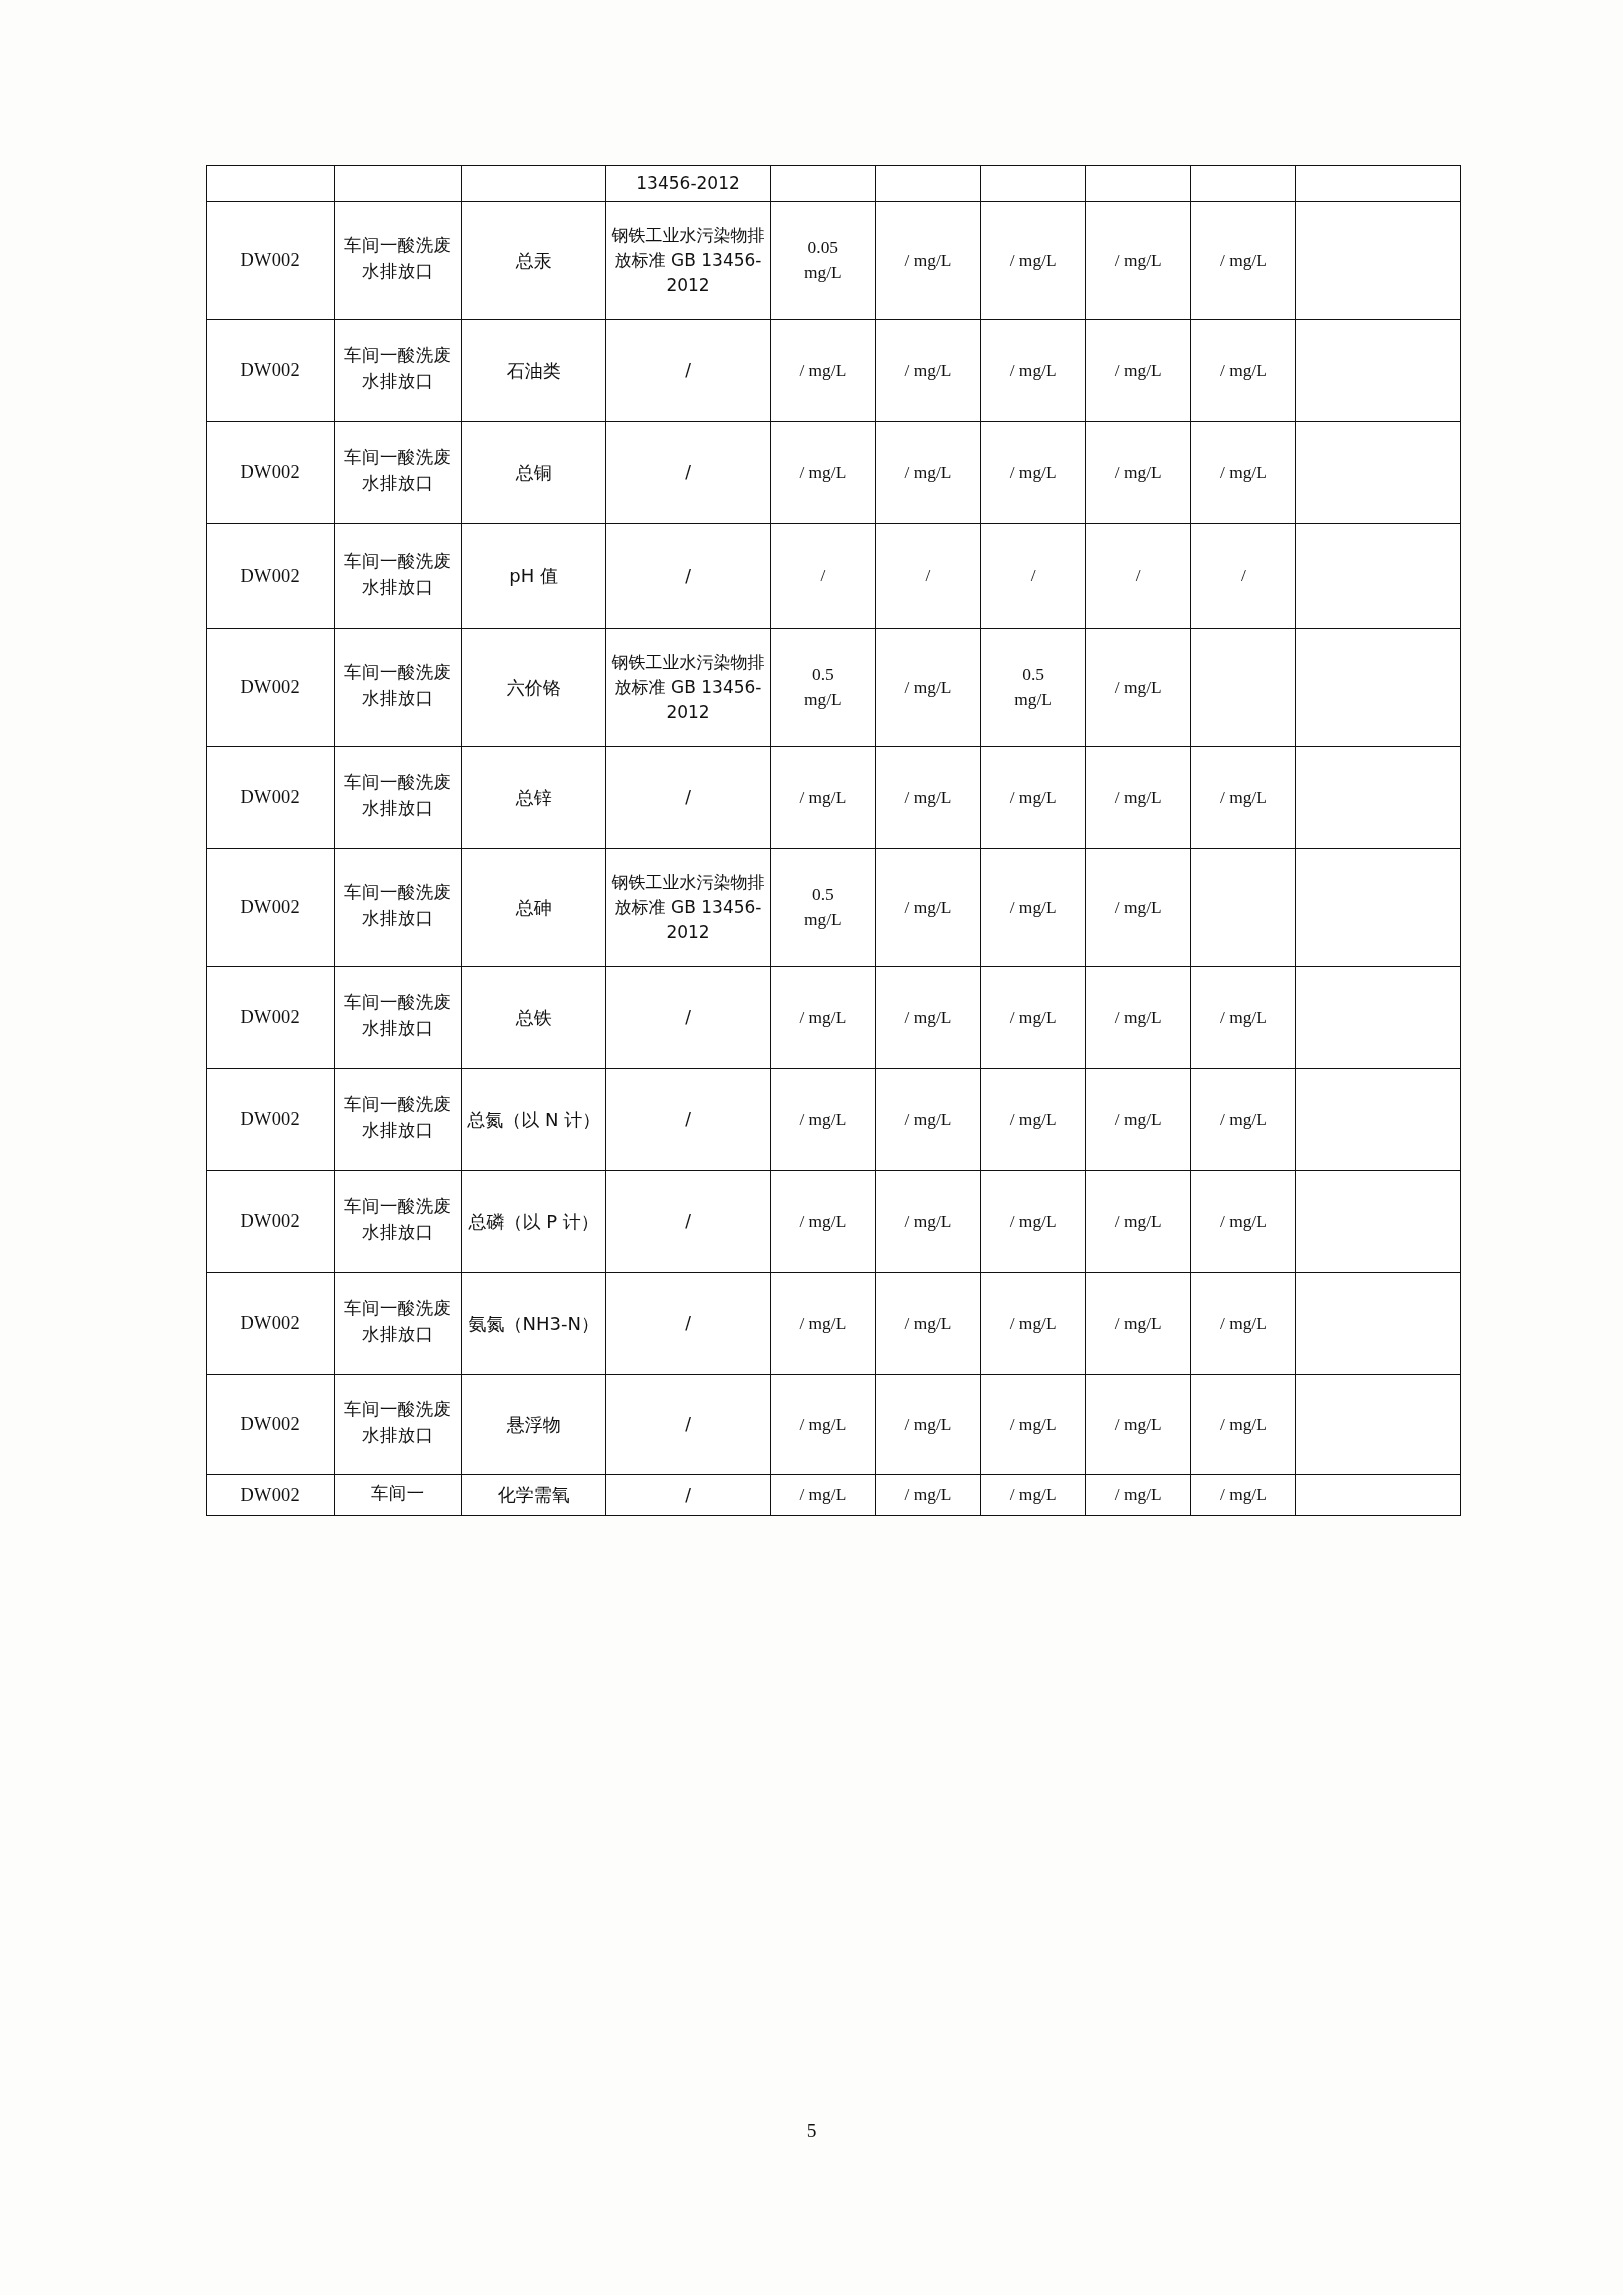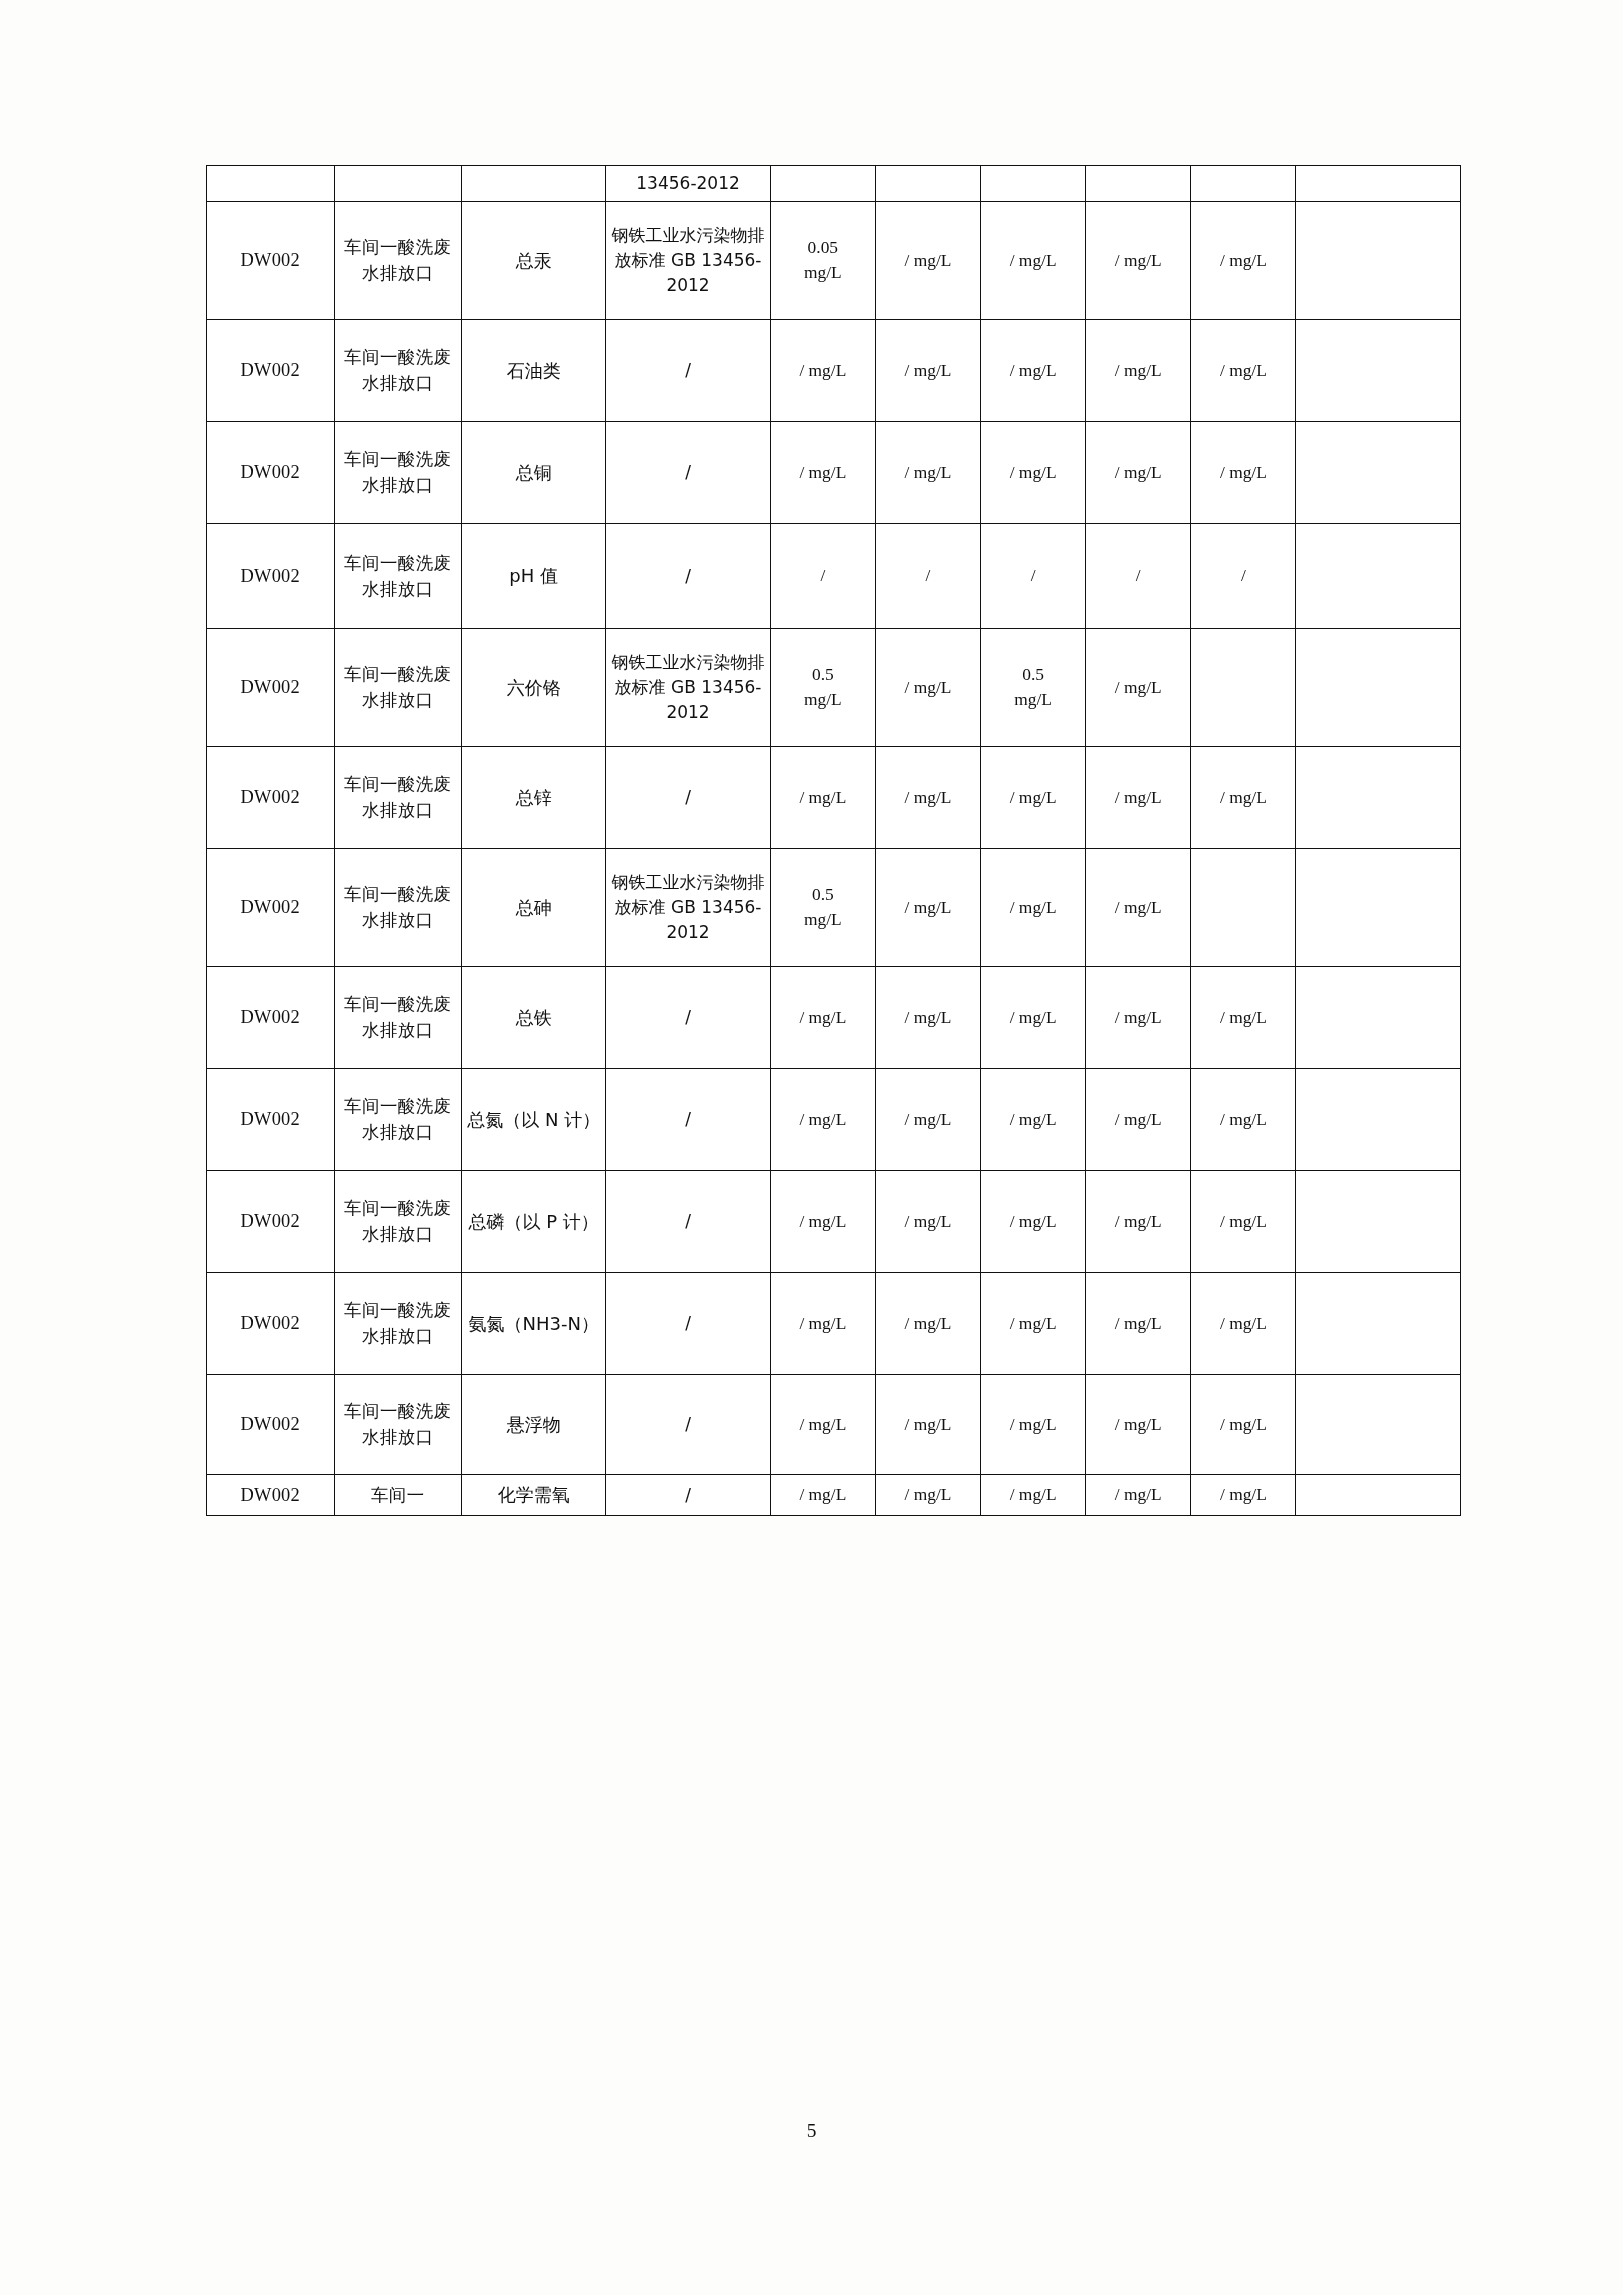--- a/index.html
+++ b/index.html
@@ -70,21 +70,21 @@
     padding: 5.1px 3.1px;
   }
 
   .txt-code {
     font-family: "Liberation Serif", "DejaVu Serif", serif;
     letter-spacing: 0.3px;
     white-space: nowrap;
   }
 
   .txt-outlet {
-    font-family: Liberation Serif, serif;
+    font-family: Liberation Mono, monospace;
     font-size: 17.4px;
     line-height: 1.5;
     letter-spacing: 0.5px;
   }
 
   .txt-pollutant {
     font-family: "DejaVu Sans", "Liberation Sans", sans-serif;
     font-size: 18px;
     line-height: 1.4;
     text-align: right;

